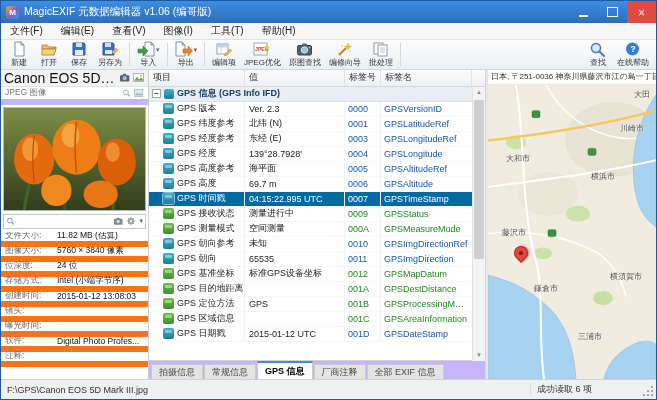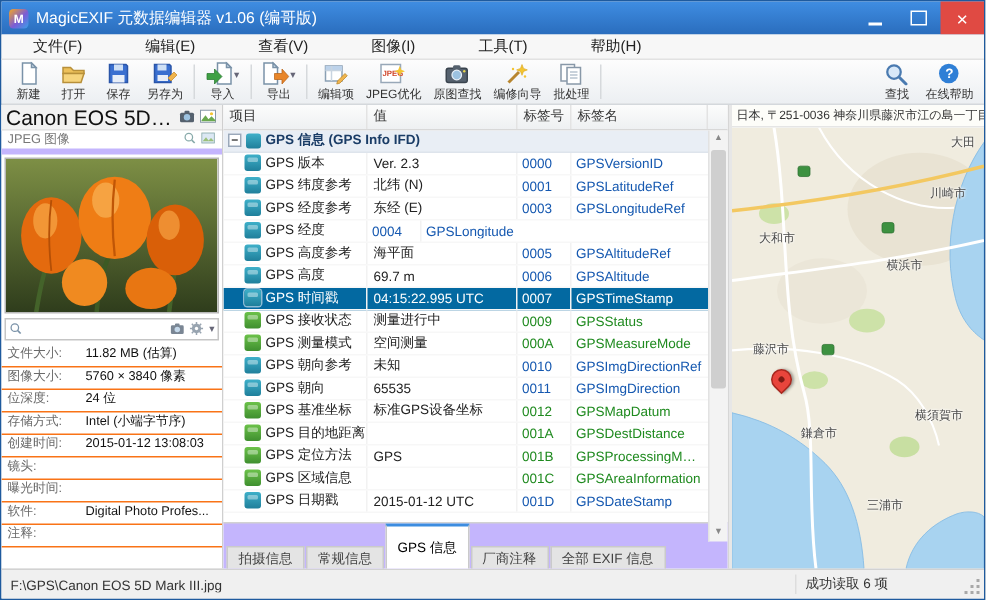--- a/index.html
+++ b/index.html
@@ -12,47 +12,47 @@
   .appicon{width:13px;height:13px;border-radius:3px;background:linear-gradient(135deg,#f5a623,#7b5cd6 55%,#3aa0e8);display:flex;align-items:center;justify-content:center;font-size:8px;font-weight:bold;color:#fff}
   .wtitle{margin-left:5px;flex:1;font-size:10.5px;white-space:nowrap;overflow:hidden}
   .wctrl{display:flex;height:100%}
   .wbtn{width:29px;height:100%;display:flex;align-items:center;justify-content:center;color:#fff}
   .wbtn.min::before{content:"";width:9px;height:2px;background:#fff;margin-top:7px}
   .wbtn.max::before{content:"";width:9px;height:8px;border:1.5px solid #fff}
   .wbtn.close{background:#e04a43;font-size:13px;line-height:1}
 
   
   .menubar{flex:0 0 17px;background:#f7f7f7;border-bottom:1px solid #e2e2e2;display:flex;align-items:center;font-size:10px;color:#222}
-  .mitem{padding:0 21px;height:100%;display:flex;align-items:center;cursor:default}
+  .mitem{padding:0 9px;height:100%;display:flex;align-items:center;cursor:default}
 
   
   .toolbar{flex:0 0 29px;background:linear-gradient(#fdfdfd,#eceff2);border-bottom:1px solid #d4d8dc;display:flex;align-items:stretch;padding:0 3px}
   .tbtn{display:flex;flex-direction:column;align-items:center;justify-content:center;padding:1px 4px;min-width:30px}
   .tlabel{font-size:8px;color:#333;white-space:nowrap;line-height:1.1}
   .ticorow{display:flex;align-items:center}
   .caret{font-size:7px;color:#667;margin-left:1px}
   .tsep{width:1px;background:#d6d9dc;margin:3px 3px;flex:none}
   .tspacer{flex:1}
 
   
   .content{flex:1;display:flex;min-height:0}
   .vsplit{width:3px;background:#e7e7e7;border-left:1px solid #d6d6d6;flex:none}
 
   
   .leftpanel{width:148px;flex:none;background:#fff;display:flex;flex-direction:column;border-right:1px solid #cfcfcf}
   .fileheader{flex:0 0 15px;background:#f2f2f2;border-bottom:1px solid #e3e3e3;display:flex;align-items:center;padding:0 3px;gap:2px}
   .fname{flex:1;font-size:14px;color:#111;white-space:nowrap;overflow:hidden;text-overflow:ellipsis}
-  .ftype{flex:0 0 13px;display:flex;align-items:flex-start;padding:0 4px;gap:2px;color:#777;font-size:8.5px;border-bottom:4px solid #c4b5fd}
+  .ftype{flex:0 0 13px;display:flex;align-items:center;padding:0 4px;gap:2px;color:#777;font-size:8.5px;border-bottom:6px solid #c4b5fd}
   .ftype .flabel{flex:1}
   .preview{margin:2px;height:104px;border:1px solid #b8b8b8;overflow:hidden;flex:none}
   .preview svg{display:block;width:100%;height:100%}
   .searchrow{flex:0 0 15px;margin:1px 2px;border:1px solid #c5c5c5;background:#fff;display:flex;align-items:center;padding:0 2px;gap:2px}
   .searchrow input{flex:1;border:none;outline:none;font-size:8.5px;min-width:0;font-family:inherit}
   .props{flex:1;overflow:hidden;margin-top:2px}
-  .prow{display:flex;height:15px;align-items:flex-start;padding:0 4px;border-bottom:1px solid #f97316}
+  .prow{display:flex;height:15px;align-items:center;padding:0 4px;border-bottom:6px solid #f97316}
   .plabel{width:52px;flex:none;color:#6a6a6a;font-size:8.5px}
   .pvalue{flex:1;color:#111;font-size:8.5px;white-space:nowrap;overflow:hidden;text-overflow:ellipsis}
 
   
   .centerpanel{flex:1;min-width:0;background:#fff;display:flex;flex-direction:column;position:relative}
   .thead{flex:0 0 17px;background:linear-gradient(#fcfcfc,#eef0f2);border-bottom:1px solid #d8d8d8;display:flex;font-size:9px;color:#333;padding-right:13px}
   .th{display:flex;align-items:center;padding:0 4px;border-right:1px solid #e3e3e3;overflow:hidden;white-space:nowrap}
   .w-item{width:96px;flex:none}.w-val{width:100px;flex:none}.w-tag{width:36px;flex:none}.w-name{flex:1;min-width:0}
   .tablebody{flex:1;overflow:hidden;padding-right:13px}
   .tgroup{height:15px;background:#e9eef5;border-bottom:1px solid #dee4ec;display:flex;align-items:center;gap:3px;padding:0 3px;font-size:9px;font-weight:bold;color:#1a3c66}
@@ -72,21 +72,21 @@
   .trow.selected .c-tag,.trow.selected .c-name{color:#fff}
   .trow.selected .ricon{box-shadow:0 0 0 1px rgba(255,255,255,.55)}
   .tscroll{position:absolute;top:17px;right:0;bottom:18px;width:13px;background:#f3f3f3;border-left:1px solid #e2e2e2;font-size:6px;color:#888;text-align:center}
   .sarrow{height:11px;line-height:11px}
   .sthumb{position:absolute;left:1px;right:1px;top:13px;height:58%;background:#cfcfcf;border-radius:2px}
   .sarrow.down{position:absolute;bottom:0;left:0;right:0}
 
   
   .tabsrow{flex:0 0 18px;background:#c4b5fd;border-top:1px solid #d2d2d2;display:flex;align-items:flex-end;padding:0 2px;gap:1px}
   .tab{font-size:9px;padding:0 7px;height:15px;display:flex;align-items:center;background:#e4e4e4;border:1px solid #cacaca;border-bottom:none;color:#444;white-space:nowrap}
-  .tab.active{background:#fff;color:#000;font-weight:normal;height:30px;border-top:2px solid #3d8de0}
+  .tab.active{background:#fff;color:#000;font-weight:bold;height:18px;border-top:2px solid #3d8de0}
 
   
   .mappanel{width:168px;flex:none;background:#fff;display:flex;flex-direction:column}
   .mapaddr{flex:0 0 15px;display:flex;align-items:center;padding:0 3px;font-size:8px;color:#333;background:#fdfdf9;border-bottom:1px solid #e5e5e5;white-space:nowrap;overflow:hidden}
   .mapwrap{flex:1;position:relative;overflow:hidden}
   .mapwrap>svg{position:absolute;left:0;top:0;width:100%;height:100%}
   .maplabels span{position:absolute;font-size:8px;color:#4a4a4a;text-shadow:0 0 2px #fff,0 0 2px #fff;white-space:nowrap}
   .maplabels span:nth-child(1){left:146px;top:4px}
   .maplabels span:nth-child(2){left:132px;top:38px}
   .maplabels span:nth-child(3){left:18px;top:68px}
@@ -411,20 +411,21 @@
               </span>
             <span class="c-val">东经 (E)</span>
             <span class="c-tag">0003</span>
             <span class="c-name">GPSLongitudeRef</span>
           </div>
             <div class="trow c-blue">
             <span class="c-item">
                 <i class="ricon"></i>
                 <span>GPS 经度</span>
               </span>
+            <span class="c-val">139°28.7928'</span>
             <span class="c-tag">0004</span>
             <span class="c-name">GPSLongitude</span>
           </div>
             <div class="trow c-blue">
             <span class="c-item">
                 <i class="ricon"></i>
                 <span>GPS 高度参考</span>
               </span>
             <span class="c-val">海平面</span>
             <span class="c-tag">0005</span>

